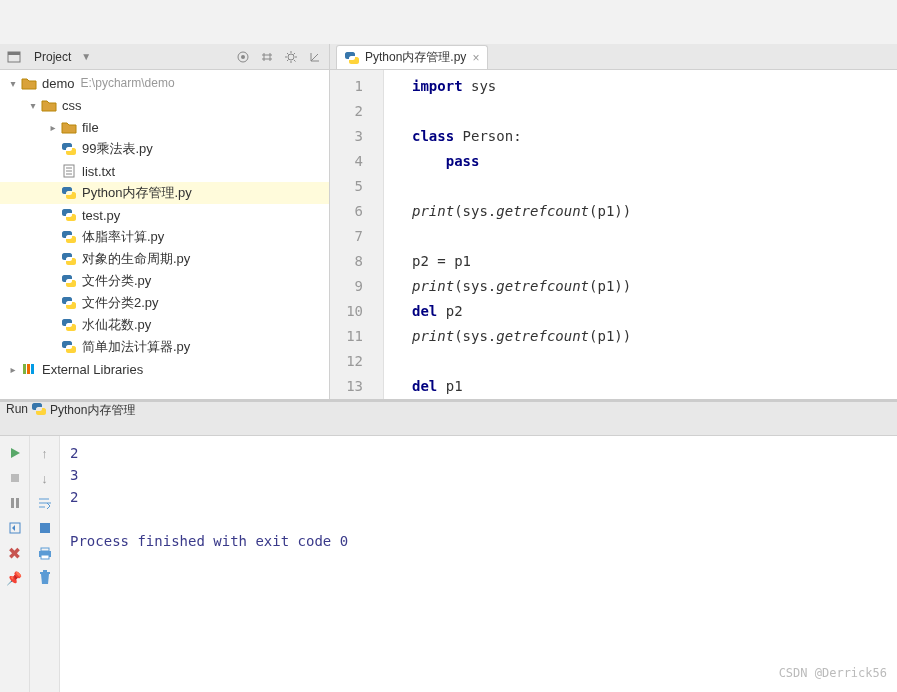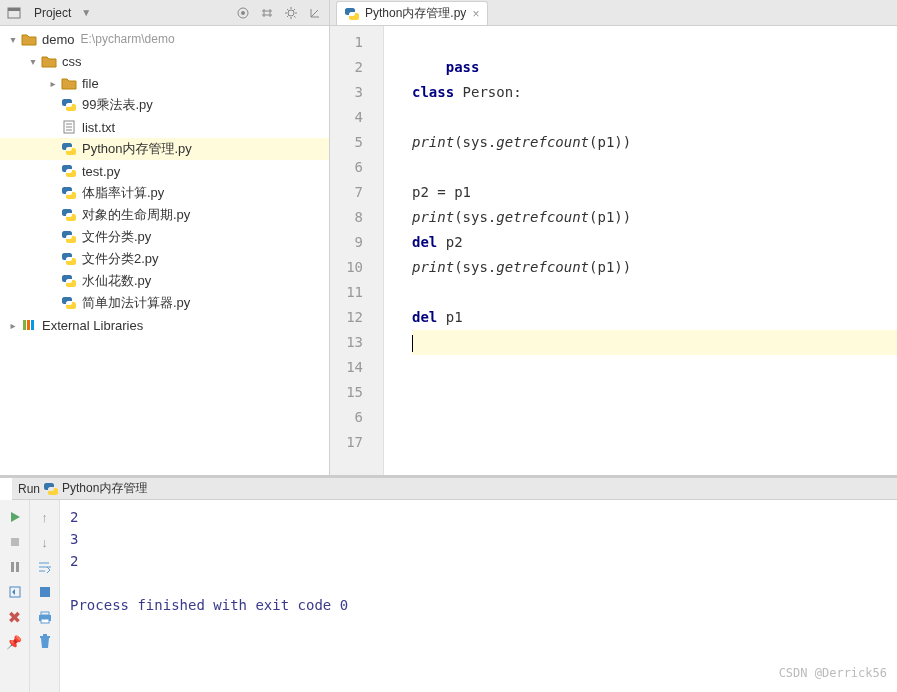--- a/index.html
+++ b/index.html
@@ -1,17 +1,17 @@
 <!DOCTYPE html>
 <html><head>
 <meta charset="utf-8">
 <style>
 * { box-sizing: border-box; margin: 0; padding: 0; }
 body { font-family: "Segoe UI", Arial, sans-serif; font-size: 13px; color: #333; background: #f2f2f2; width: 897px; height: 692px; overflow: hidden; display: flex; flex-direction: column; }
-.top { display: flex; height: 475px; }
+.top { display: flex; height: 355px; margin-top: 44px; }
 .sidebar { width: 330px; background: #fff; border-right: 1px solid #d0d0d0; display: flex; flex-direction: column; }
 .proj-header { height: 26px; background: #e8e8e8; border-bottom: 1px solid #d0d0d0; display: flex; align-items: center; padding: 0 4px; gap: 4px; }
 .proj-header .title { font-size: 12px; padding: 2px 6px; }
 .proj-header .spacer { flex: 1; }
 .proj-header .tool-icon { width: 20px; height: 20px; display: flex; align-items: center; justify-content: center; cursor: pointer; color: #666; }
 .tree { flex: 1; overflow: auto; padding-top: 2px; }
 .tree-row { display: flex; align-items: center; height: 22px; padding-left: 6px; cursor: pointer; }
 .tree-row.selected { background: #fffbdb; }
 .tree-row .chev { width: 14px; text-align: center; color: #888; font-size: 10px; }
 .tree-row .icon { width: 18px; height: 18px; display: flex; align-items: center; justify-content: center; margin-right: 4px; }
@@ -30,21 +30,21 @@
 .editor { flex: 1; display: flex; overflow: hidden; font-family: "Consolas", monospace; font-size: 14px; }
 .gutter { width: 54px; background: #f0f0f0; border-right: 1px solid #e0e0e0; color: #999; text-align: right; padding-top: 4px; }
 .gutter div { height: 25px; line-height: 25px; padding-right: 20px; }
 .code { flex: 1; padding-top: 4px; padding-left: 28px; position: relative; }
 .code-line { height: 25px; line-height: 25px; white-space: pre; }
 .code-line.current { background: #fffbdb; }
 .kw { color: #000080; font-weight: bold; }
 .fn { font-style: italic; }
 .cursor { display: inline-block; width: 1px; height: 17px; background: #000; vertical-align: middle; }
 .run-panel { flex: 1; border-top: 3px solid #ccc; background: #fff; display: flex; flex-direction: column; }
-.run-header { height: 22px; background: #e8e8e8; border-bottom: 1px solid #d0d0d0; display: flex; align-items: center; padding-left: 6px; font-size: 12px; gap: 4px; margin-left: 12px; }
+.run-header { height: 34px; background: #e8e8e8; border-bottom: 1px solid #d0d0d0; display: flex; padding-left: 6px; font-size: 12px; gap: 4px; }
 .run-body { flex: 1; display: flex; }
 .run-toolbar { width: 30px; background: #f2f2f2; border-right: 1px solid #e0e0e0; padding-top: 4px; }
 .run-toolbar .btn { width: 24px; height: 24px; margin: 1px auto; display: flex; align-items: center; justify-content: center; cursor: pointer; color: #666; }
 .run-toolbar2 { width: 30px; background: #f2f2f2; border-right: 1px solid #e0e0e0; padding-top: 4px; }
 .run-toolbar2 .btn { width: 24px; height: 24px; margin: 1px auto; display: flex; align-items: center; justify-content: center; cursor: pointer; }
 .console { flex: 1; font-family: "Consolas","SimSun", monospace; font-size: 14px; padding: 6px 10px; position: relative; }
 .console-line { line-height: 22px; color: #3a3a8a; white-space: pre; }
 .watermark { position: absolute; bottom: 12px; right: 10px; color: #bbb; font-size: 12px; }
 svg { display: block; }
 </style>
@@ -260,23 +260,24 @@
           <div>10</div>
           <div>11</div>
           <div>12</div>
           <div>13</div>
           <div>14</div>
           <div>15</div>
           <div>6</div>
           <div>17</div>
         </div>
       <div class="code" id="code">
-          <div class="code-line"></div>
+          <div class="code-line"><span class="kw">import</span> sys</div>
+          <div class="code-line"></div>
+          <div class="code-line"><span class="kw">class</span> Person:</div>
           <div class="code-line">    <span class="kw">pass</span></div>
-          <div class="code-line"><span class="kw">class</span> Person:</div>
           <div class="code-line"></div>
           <div class="code-line"><span class="fn">print</span>(sys.<span class="fn">getrefcount</span>(p1))</div>
           <div class="code-line"></div>
           <div class="code-line">p2 = p1</div>
           <div class="code-line"><span class="fn">print</span>(sys.<span class="fn">getrefcount</span>(p1))</div>
           <div class="code-line"><span class="kw">del</span> p2</div>
           <div class="code-line"><span class="fn">print</span>(sys.<span class="fn">getrefcount</span>(p1))</div>
           <div class="code-line"></div>
           <div class="code-line"><span class="kw">del</span> p1</div>
           <div class="code-line current"><span class="cursor"></span></div>

